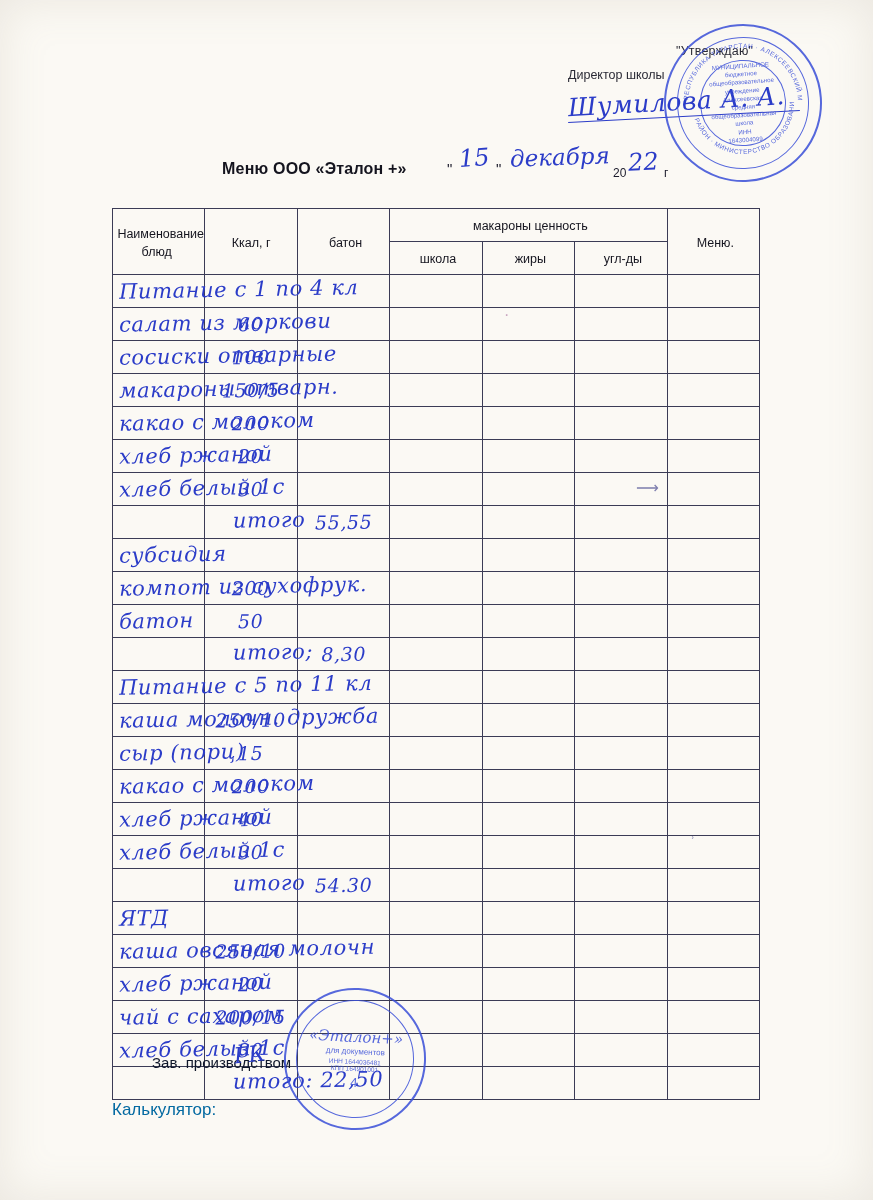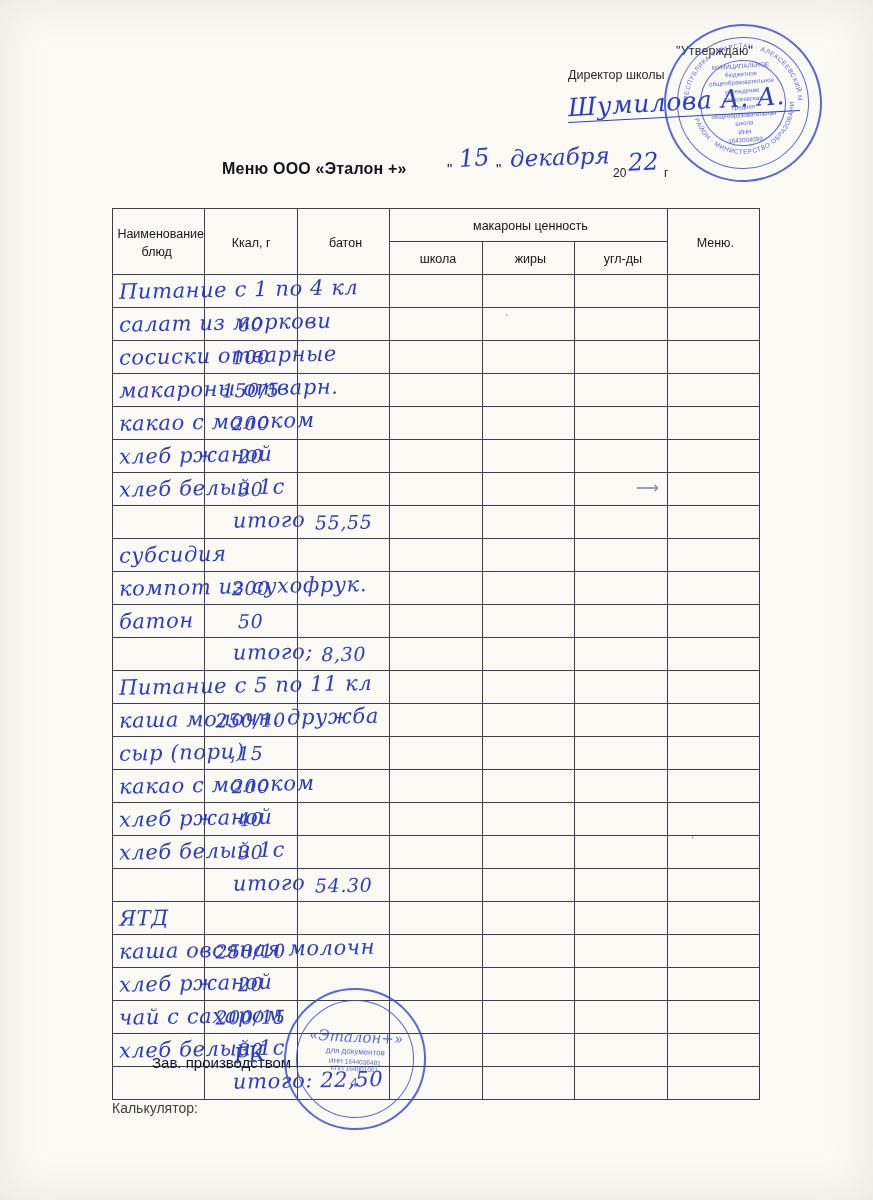--- a/index.html
+++ b/index.html
@@ -161,22 +161,22 @@
     font-family: "DejaVu Serif", serif;
     font-style: italic;
     font-size: 22px;
     color: #2b3cc8;
     transform: rotate(-6deg);
   }
   .foot-calc {
     position: absolute;
     left: 112px;
     top: 1100px;
-    font-size: 14px;
-    color: #404040;
+    font-size: 17px;
+    color: #0369a1;
   }
 
   
   .stamp {
     position: absolute;
     border-radius: 50%;
     color: #3a4fd8;
     opacity: 0.85;
     pointer-events: none;
   }

